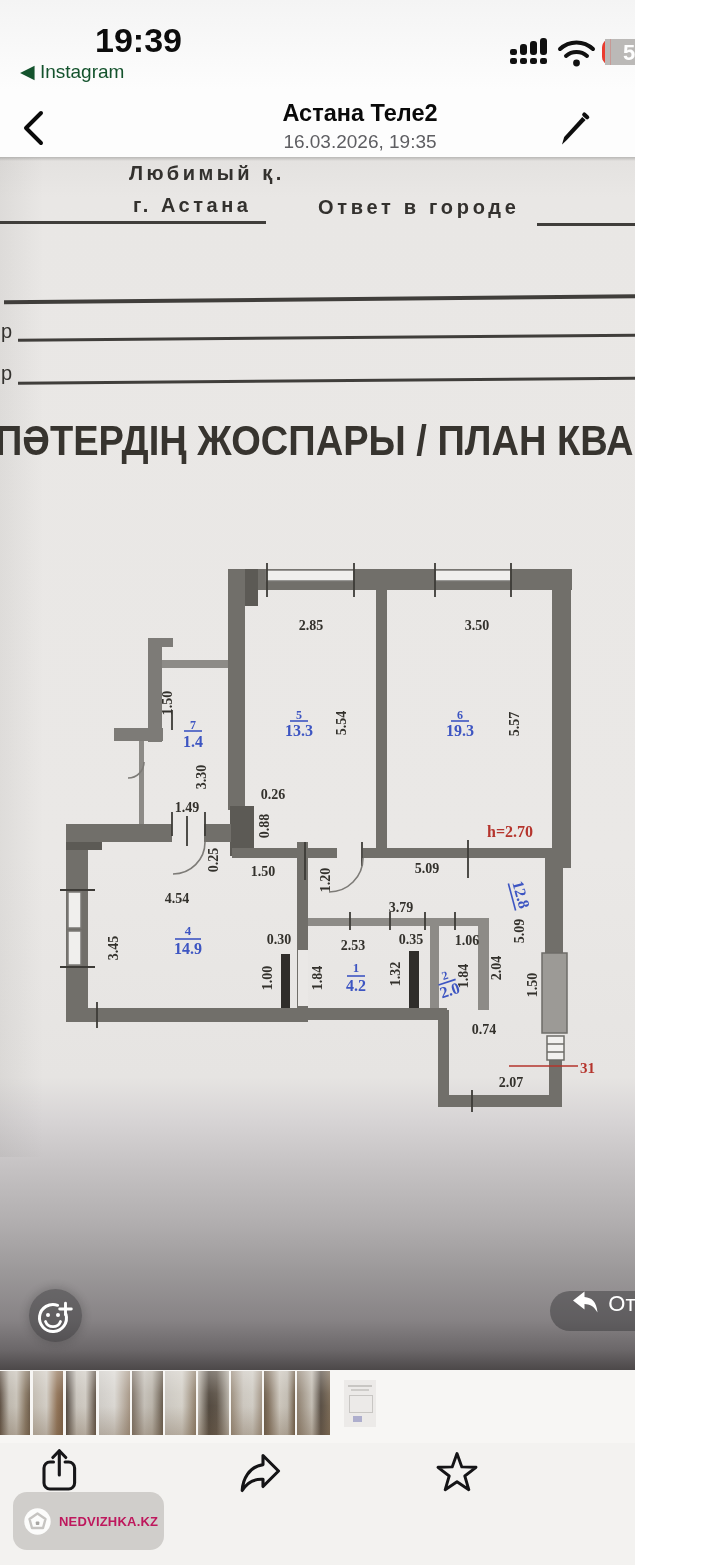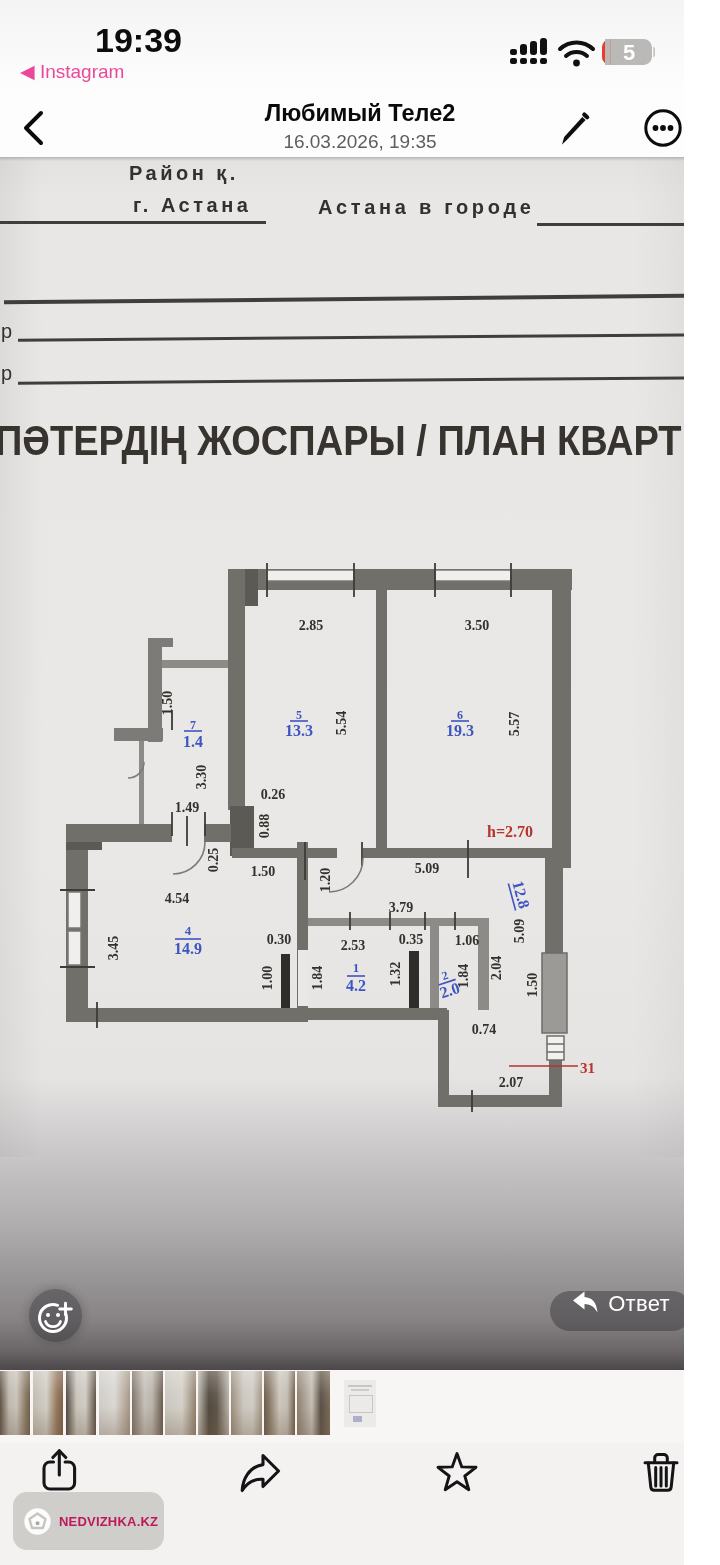--- a/index.html
+++ b/index.html
@@ -1,23 +1,23 @@
 <!DOCTYPE html>
 <html><head>
 <meta charset="utf-8">
 <style>
   html,body{margin:0;padding:0;}
-  #page{position:relative;width:684px;height:1565px;overflow:hidden;background:#fff;
+  #page{position:relative;width:635px;height:1565px;overflow:hidden;background:#fff;
     font-family:"Liberation Sans",sans-serif;}
   .abs{position:absolute;}
   
   #statusbar{left:0;top:0;width:720px;height:90px;background:linear-gradient(180deg,#f4f4f4,#fdfdfd);}
   #navbar{left:0;top:90px;width:720px;height:67px;background:#fdfdfd;}
   #time{left:95px;top:21px;font-size:34px;font-weight:bold;color:#0c0c0c;letter-spacing:0px;}
-  #insta{left:20px;top:60px;font-size:19px;color:#ec4899;}
+  #insta{left:20px;top:60px;font-size:19px;color:#14532d;}
   #navtitle{left:0;top:100px;width:720px;text-align:center;font-size:23.5px;font-weight:600;color:#0a0a0a;}
   #navsub{left:0;top:131px;width:720px;text-align:center;font-size:19px;color:#5e5e62;}
   
   #photo{left:0;top:157px;width:720px;height:1213px;
     background:linear-gradient(180deg,#b9b8b6 0px,#e4e2e0 4px,#e9e7e5 40px,#eae8e6 700px,#e6e4e2 920px,#d7d4d5 963px,#c4c1c2 1013px,#b2afb0 1063px,#9c999a 1113px,#878385 1163px,#6b6769 1193px,#4c4849 1213px);}
   .doc{color:#33312e;font-weight:bold;}
   .hline{background:#403e3b;}
   
   #emoji{left:29px;top:1289px;width:53px;height:53px;border-radius:50%;background:rgba(44,42,45,0.42);box-shadow:0 0 7px 3px rgba(44,42,45,0.18);}
   #reply{left:550px;top:1291px;width:142px;height:40px;border-radius:20px;background:rgba(44,42,45,0.42);
@@ -58,39 +58,39 @@
       <path d="M105.5 3 a8.5 8.5 0 0 0 -8.5 8.5 v9 a8.5 8.5 0 0 0 8.5 8.5 z" fill="#eb3b2e"></path>
       <rect x="100" y="3" width="5.5" height="26" fill="#bbb9b7"></rect>
       <text x="124" y="23.5" font-size="22" font-weight="bold" fill="#fefefe" text-anchor="middle" font-family="Liberation Sans">5</text>
       <path d="M148.3 10.5 a6.5 6.5 0 0 1 0 11 z" fill="#c6c4c2"></path>
     </g>
   </svg>
   <div class="abs" id="navbar"></div>
   <svg class="abs" style="left:20px;top:110px;" width="26" height="36" viewBox="0 0 26 36">
     <path d="M21 3 L6 18 L21 33" fill="none" stroke="#0a0a0a" stroke-width="4" stroke-linecap="round" stroke-linejoin="round"></path>
   </svg>
-  <div class="abs" id="navtitle">Любимый Теле2</div>
+  <div class="abs" id="navtitle">Астана Теле2</div>
   <div class="abs" id="navsub">16.03.2026, 19:35</div>
   <svg class="abs" style="left:558px;top:110px;" width="36" height="38" viewBox="0 0 36 38">
     <path d="M4 34.5 L6.2 27 L24.3 7 L27.6 10 L8.8 30 Z" fill="#0e0e0e"></path>
     <path d="M26.3 4.6 L29.2 7.2" stroke="#0e0e0e" stroke-width="4.2" stroke-linecap="round"></path>
   </svg>
   <svg class="abs" style="left:643px;top:108px;" width="40" height="40" viewBox="0 0 40 40">
     <circle cx="20" cy="20" r="17.2" fill="none" stroke="#0c0c0c" stroke-width="3"></circle>
     <circle cx="12.5" cy="20" r="2.9" fill="#0c0c0c"></circle>
     <circle cx="20" cy="20" r="2.9" fill="#0c0c0c"></circle>
     <circle cx="27.5" cy="20" r="2.9" fill="#0c0c0c"></circle>
   </svg>
 
   <div class="abs" id="photo"></div>
   <div class="abs" style="left:0;top:157px;width:720px;height:1000px;background:linear-gradient(90deg,rgba(140,138,135,0.13) 0%,rgba(0,0,0,0) 6%,rgba(0,0,0,0) 88%,rgba(140,138,135,0.15) 100%);"></div>
 
-  <div class="abs doc" style="left:129px;top:162px;font-size:20px;letter-spacing:3.5px;">Район қ.</div>
+  <div class="abs doc" style="left:129px;top:162px;font-size:20px;letter-spacing:3.5px;">Любимый қ.</div>
   <div class="abs doc" style="left:133px;top:194px;font-size:20px;letter-spacing:3.5px;">г. Астана</div>
-  <div class="abs doc" style="left:318px;top:196px;font-size:20px;letter-spacing:3.7px;">Астана в городе</div>
+  <div class="abs doc" style="left:318px;top:196px;font-size:20px;letter-spacing:3.7px;">Ответ в городе</div>
   <div class="abs hline" style="left:0;top:221px;width:266px;height:3px;"></div>
   <div class="abs hline" style="left:537px;top:223px;width:183px;height:3px;"></div>
   <div class="abs hline" style="left:4px;top:297px;width:700px;height:3.5px;transform:rotate(-0.55deg);"></div>
   <div class="abs doc" style="left:1px;top:320px;font-size:20px;font-weight:normal;">р</div>
   <div class="abs hline" style="left:18px;top:336px;width:686px;height:2.5px;transform:rotate(-0.45deg);"></div>
   <div class="abs doc" style="left:1px;top:362px;font-size:20px;font-weight:normal;">р</div>
   <div class="abs hline" style="left:18px;top:379px;width:686px;height:2.5px;transform:rotate(-0.45deg);"></div>
   <div class="abs doc" style="left:-5px;top:416px;font-size:43px;white-space:nowrap;color:#37342f;transform:scaleX(0.885);transform-origin:left top;">ПӘТЕРДІҢ ЖОСПАРЫ / ПЛАН КВАРТИР</div>
 
   <svg class="abs" id="plan" style="left:0;top:460px;" width="720" height="660" viewBox="0 460 720 660">

